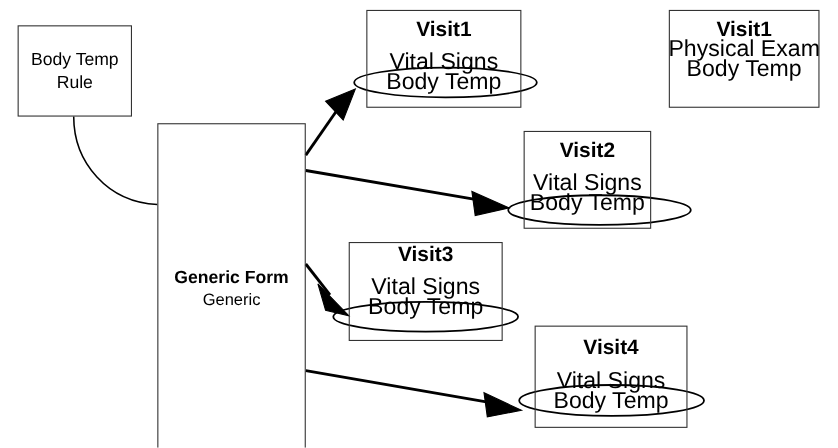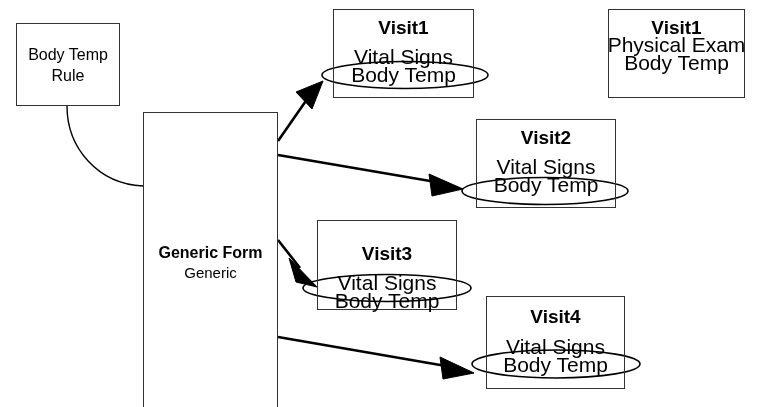--- a/index.html
+++ b/index.html
@@ -106,27 +106,27 @@
     <div class="body-line" style="margin-top:12px;">Vital Signs</div>
     <div class="body-line">Body Temp</div>
   </div>
 
   <div class="node-box" style="left:608px; top:9px; width:137px; height:89px; padding-top:9px;">
     <div class="title-line">Visit1</div>
     <div class="body-line" style="">Physical Exam</div>
     <div class="body-line">Body Temp</div>
   </div>
 
-  <div class="node-box" style="left:476px; top:119px; width:140px; height:89px; padding-top:9px;">
+  <div class="node-box" style="left:476px; top:119px; width:116px; height:89px; padding-top:9px;">
     <div class="title-line">Visit2</div>
     <div class="body-line" style="margin-top:12px;">Vital Signs</div>
     <div class="body-line">Body Temp</div>
   </div>
 
-  <div class="node-box" style="left:317px; top:220px; width:140px; height:90px; padding-top:24px;">
+  <div class="node-box" style="left:317px; top:220px; width:140px; height:90px; padding-top:2px;">
     <div class="title-line">Visit3</div>
     <div class="body-line" style="margin-top:12px;">Vital Signs</div>
     <div class="body-line">Body Temp</div>
   </div>
 
   <div class="node-box" style="left:486px; top:296px; width:139px; height:93px; padding-top:11px;">
     <div class="title-line">Visit4</div>
     <div class="body-line" style="margin-top:13px;">Vital Signs</div>
     <div class="body-line">Body Temp</div>
   </div>

